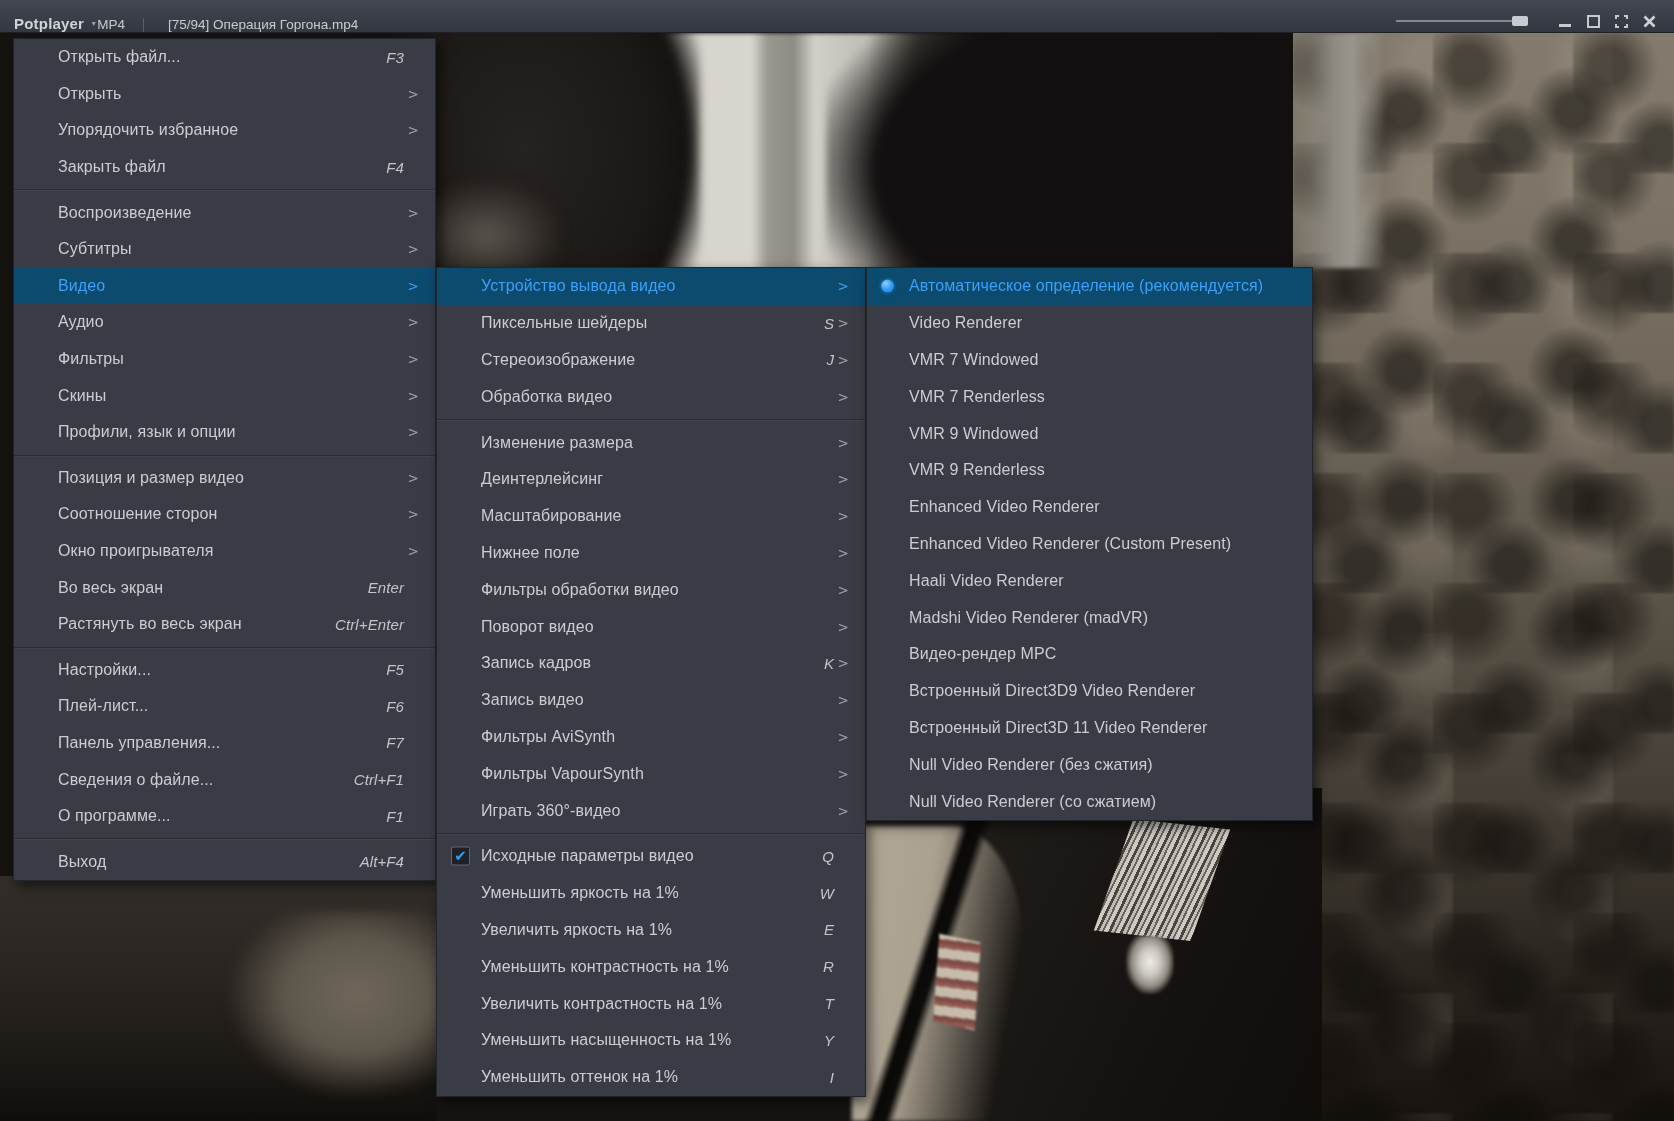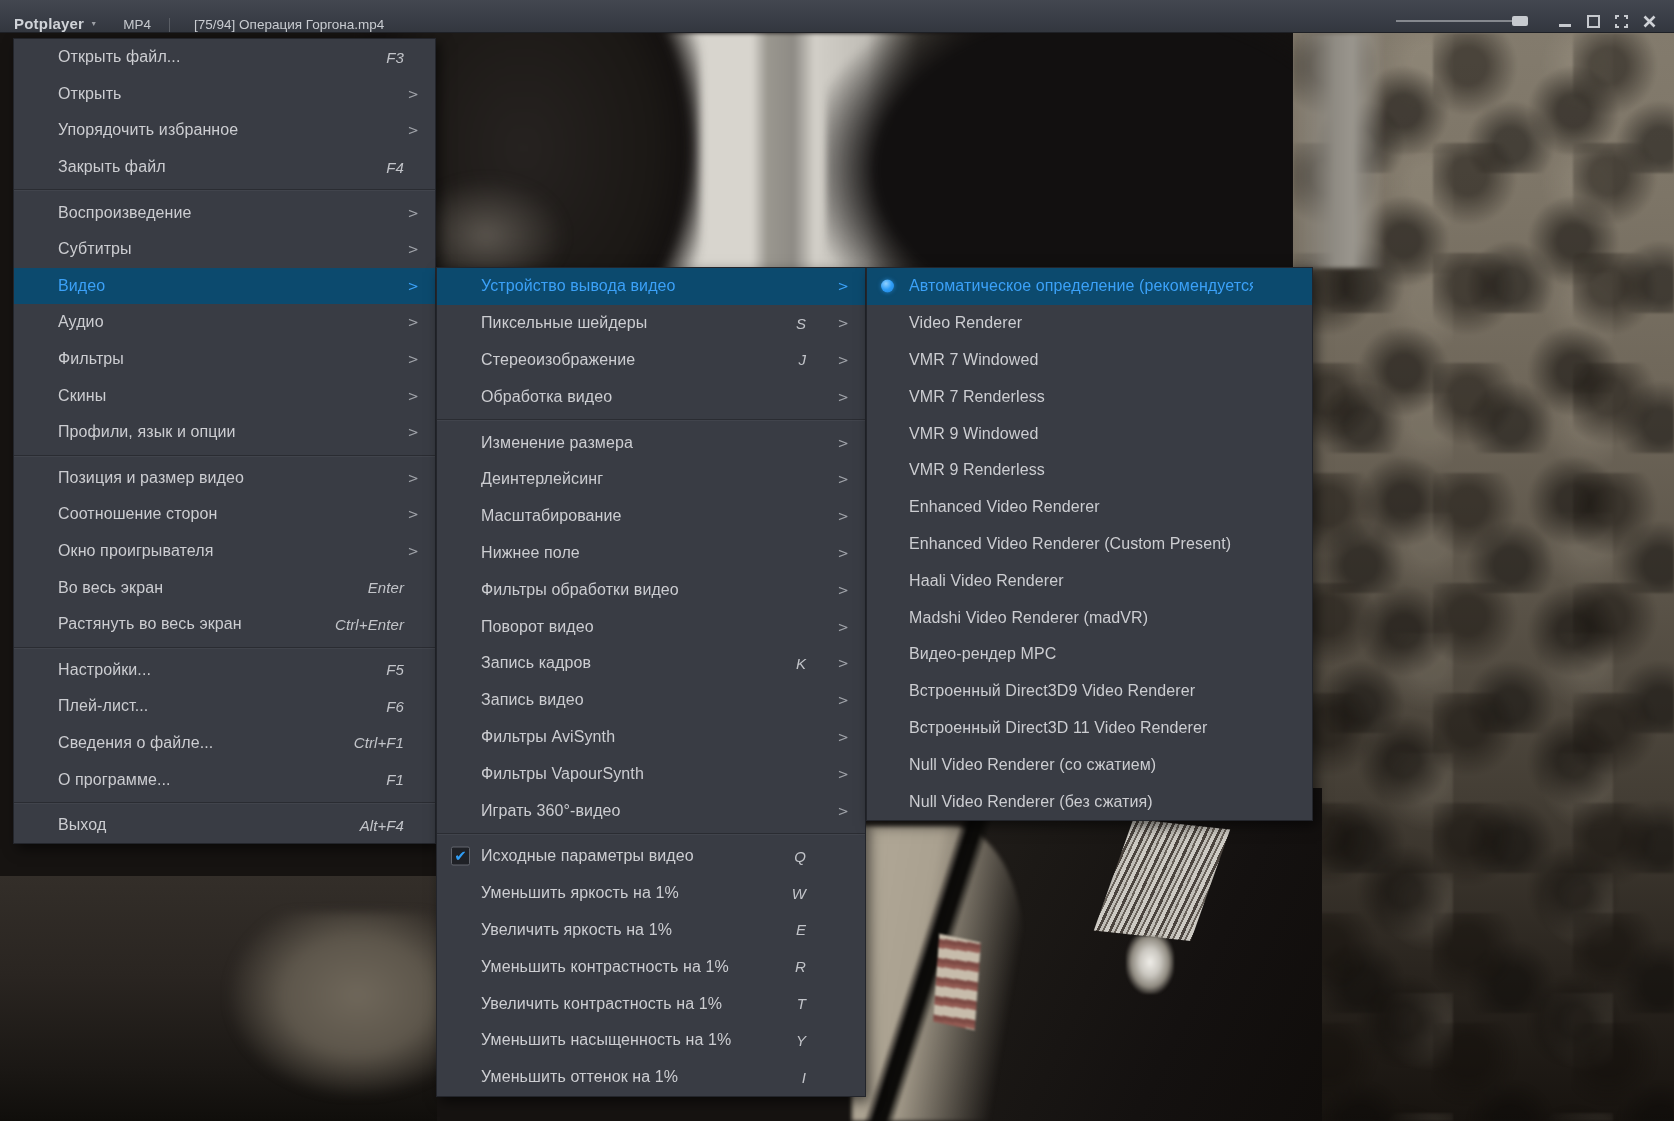--- a/index.html
+++ b/index.html
@@ -8,40 +8,40 @@
          background:#161311;user-select:none;}
   
   .video{position:absolute;inset:0;z-index:1;}
   .vb{position:absolute;}
   
   .titlebar{position:absolute;left:0;top:0;width:1674px;height:33px;z-index:40;
             background:linear-gradient(180deg,#434750 0%,#3a3e47 55%,#33373f 100%);
             border-bottom:1px solid #1e2025;display:flex;align-items:flex-end;box-sizing:border-box;}
   .tb-logo{margin-left:14px;font-size:15px;font-weight:bold;color:#d0d3d8;letter-spacing:.2px;display:flex;align-items:center;cursor:default;}
   .tb-caret{font-size:7px;color:#9da0a6;margin-left:6px;}
-  .tb-fmt{margin-left:26px;font-size:13.5px;color:#c6c9ce;}
+  .tb-fmt{font-size:13.5px;color:#c6c9ce;}
   .tb-div{margin-left:18px;width:1px;height:14px;background:#5a5e65;}
   .tb-title{margin-left:24px;font-size:13.5px;color:#c9ccd1;white-space:nowrap;}
   .tb-right{margin-left:auto;display:flex;align-items:center;padding-right:14px;}
   .vol{position:relative;width:132px;height:14px;margin-right:20px;}
   .vol-track{position:absolute;left:0;right:14px;top:6px;height:2px;background:#85888e;}
   .vol-handle{position:absolute;right:0;top:2px;width:16px;height:10px;background:#c7cacf;border-radius:2px;}
   .wbtn{display:flex;align-items:center;justify-content:center;width:22px;height:22px;margin-left:6px;cursor:default;}
   .ico-min{width:12px;height:3px;background:#c6c9ce;margin-top:8px;}
   .ico-max{width:9px;height:9px;border:2px solid #c6c9ce;}
   
   .menu{position:absolute;background:#393c44;border:1px solid #23252b;box-sizing:border-box;
         box-shadow:4px 5px 12px rgba(0,0,0,.55);z-index:20;}
   .menu1{left:13px;top:38px;width:423px;}
   .menu2{left:436px;top:267px;width:430px;z-index:21;}
   .menu3{left:866px;top:267px;width:447px;z-index:22;}
   .mi{position:relative;display:flex;align-items:center;box-sizing:border-box;
       padding:0 16px 0 44px;font-size:16px;color:#cccdd1;letter-spacing:.1px;}
   .menu1 .mi{height:36.6px;}
-  .menu2 .mi,.menu3 .mi{height:36.8px;gap:28px;}
+  .menu2 .mi,.menu3 .mi{height:36.8px;}
   .menu3 .mi{padding-left:42px;justify-content:center;}
   .mi .lbl{flex:1;white-space:nowrap;overflow:hidden;}
   .mi .sc{margin-left:22px;font-size:15px;color:#c2c4c9;white-space:nowrap;font-style:italic;}
   .mi .ar{width:15px;text-align:right;font-size:13.5px;color:#a0a3a9;font-family:"DejaVu Sans",sans-serif;}
   .mi.hl{background:#0c4a6e;color:#3ba1f8;}
   .mi.hl .ar,.mi.hl .sc{color:#3ba1f8;}
   .msep{position:relative;height:9px;}
   .msep::before{content:"";position:absolute;left:0;right:0;top:4px;height:1px;background:#2a2c32;}
   .msep::after{content:"";position:absolute;left:0;right:0;top:5px;height:1px;background:rgba(255,255,255,.045);}
   .chk{position:absolute;left:14px;top:50%;transform:translateY(-50%);width:19px;height:19px;
@@ -169,20 +169,25 @@
         <span class="lbl">Настройки...</span>
         <span class="sc">F5</span>
         <span class="ar"></span>
       </div>
       <div class="mi">
         <span class="lbl">Плей-лист...</span>
         <span class="sc">F6</span>
         <span class="ar"></span>
       </div>
       <div class="mi">
+        <span class="lbl">Панель управления...</span>
+        <span class="sc">F7</span>
+        <span class="ar"></span>
+      </div>
+      <div class="mi">
         <span class="lbl">Сведения о файле...</span>
         <span class="sc">Ctrl+F1</span>
         <span class="ar"></span>
       </div>
       <div class="mi">
         <span class="lbl">О программе...</span>
         <span class="sc">F1</span>
         <span class="ar"></span>
       </div>
       <div class="msep"></div>
@@ -345,25 +350,25 @@
       </div>
       <div class="mi">
         <span class="lbl">Встроенный Direct3D9 Video Renderer</span>
         <span class="ar"></span>
       </div>
       <div class="mi">
         <span class="lbl">Встроенный Direct3D 11 Video Renderer</span>
         <span class="ar"></span>
       </div>
       <div class="mi">
+        <span class="lbl">Null Video Renderer (без сжатия)</span>
+        <span class="ar"></span>
+      </div>
+      <div class="mi">
         <span class="lbl">Null Video Renderer (со сжатием)</span>
-        <span class="ar"></span>
-      </div>
-      <div class="mi">
-        <span class="lbl">Null Video Renderer (без сжатия)</span>
         <span class="ar"></span>
       </div>
     </div>
 
   <div class="titlebar">
     <div class="tb-logo">
       <span>Potplayer</span>
       <span class="tb-caret">▼</span>
     </div>
     <span class="tb-fmt">MP4</span>

